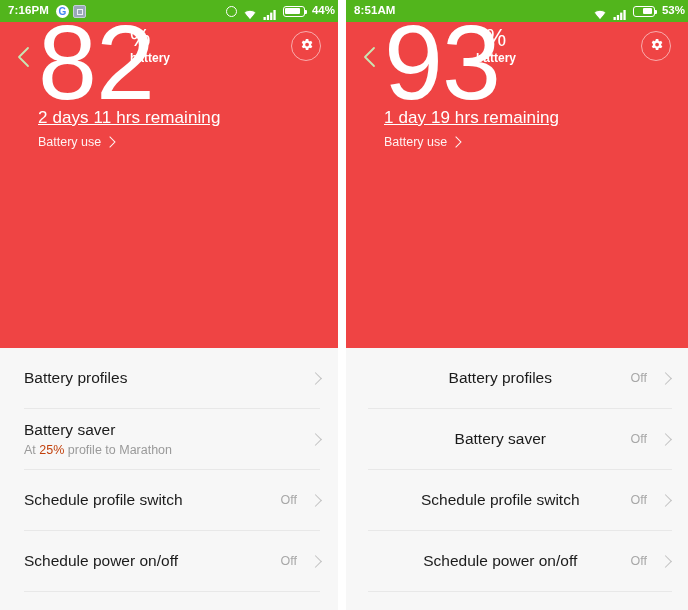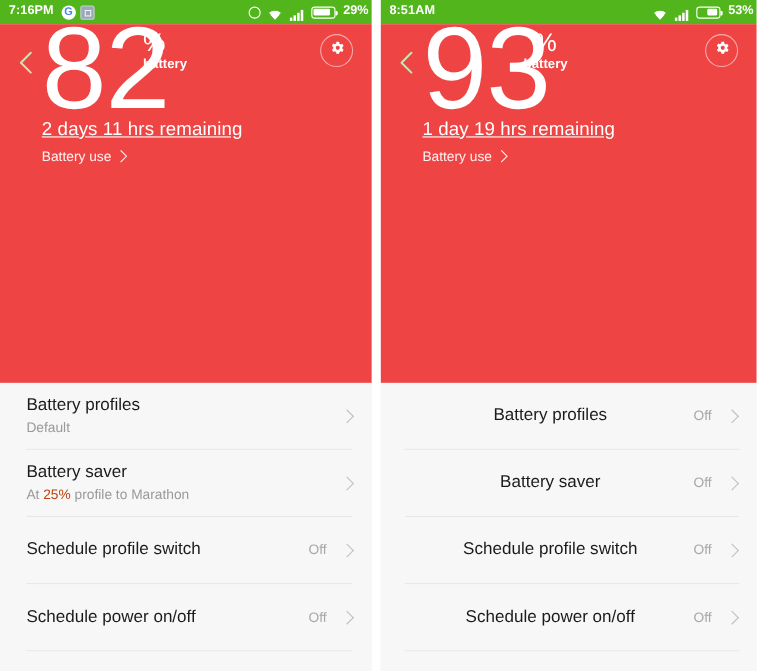--- a/index.html
+++ b/index.html
@@ -299,21 +299,21 @@
           <svg width="14" height="11" viewBox="0 0 14 11">
             <rect x="0.5" y="8" width="2.3" height="3" fill="#ffffff"></rect>
             <rect x="3.8" y="6" width="2.3" height="5" fill="#ffffff"></rect>
             <rect x="7.1" y="3.6" width="2.3" height="7.4" fill="#ffffff"></rect>
             <rect x="10.4" y="1" width="2.3" height="10" fill="#ffffff"></rect>
           </svg>
         </span>
         <span class="ic-battery">
           <span class="fill" style="width:14.5px"></span>
         </span>
-        <span class="status-batt-pct">29%</span>
+        <span class="status-batt-pct">44%</span>
       </span>
     </div>
 
     <div class="hero">
       <div class="back-arrow">
         <svg width="24" height="26" viewBox="0 0 24 26">
           <path d="M16 4 L7 13 L16 22" fill="none" stroke="#c8e6b4" stroke-width="1.8" stroke-linecap="round" stroke-linejoin="round"></path>
         </svg>
       </div>
       <div class="gear-btn">
@@ -332,21 +332,20 @@
       <div class="battery-use">
         <span>Battery use</span>
         <span class="chev-small"></span>
       </div>
     </div>
 
     <div class="list">
       <div class="row two-line">
         <div class="row-texts">
           <span class="row-title">Battery profiles</span>
-          <span class="row-sub"><span>Default</span></span>
         </div>
         <span class="chev-row"></span>
       </div>
       <div class="divider"></div>
 
       <div class="row two-line">
         <div class="row-texts">
           <span class="row-title">Battery saver</span>
           <span class="row-sub"><span>At </span><span class="hl">25%</span><span> profile to Marathon</span></span>
         </div>

